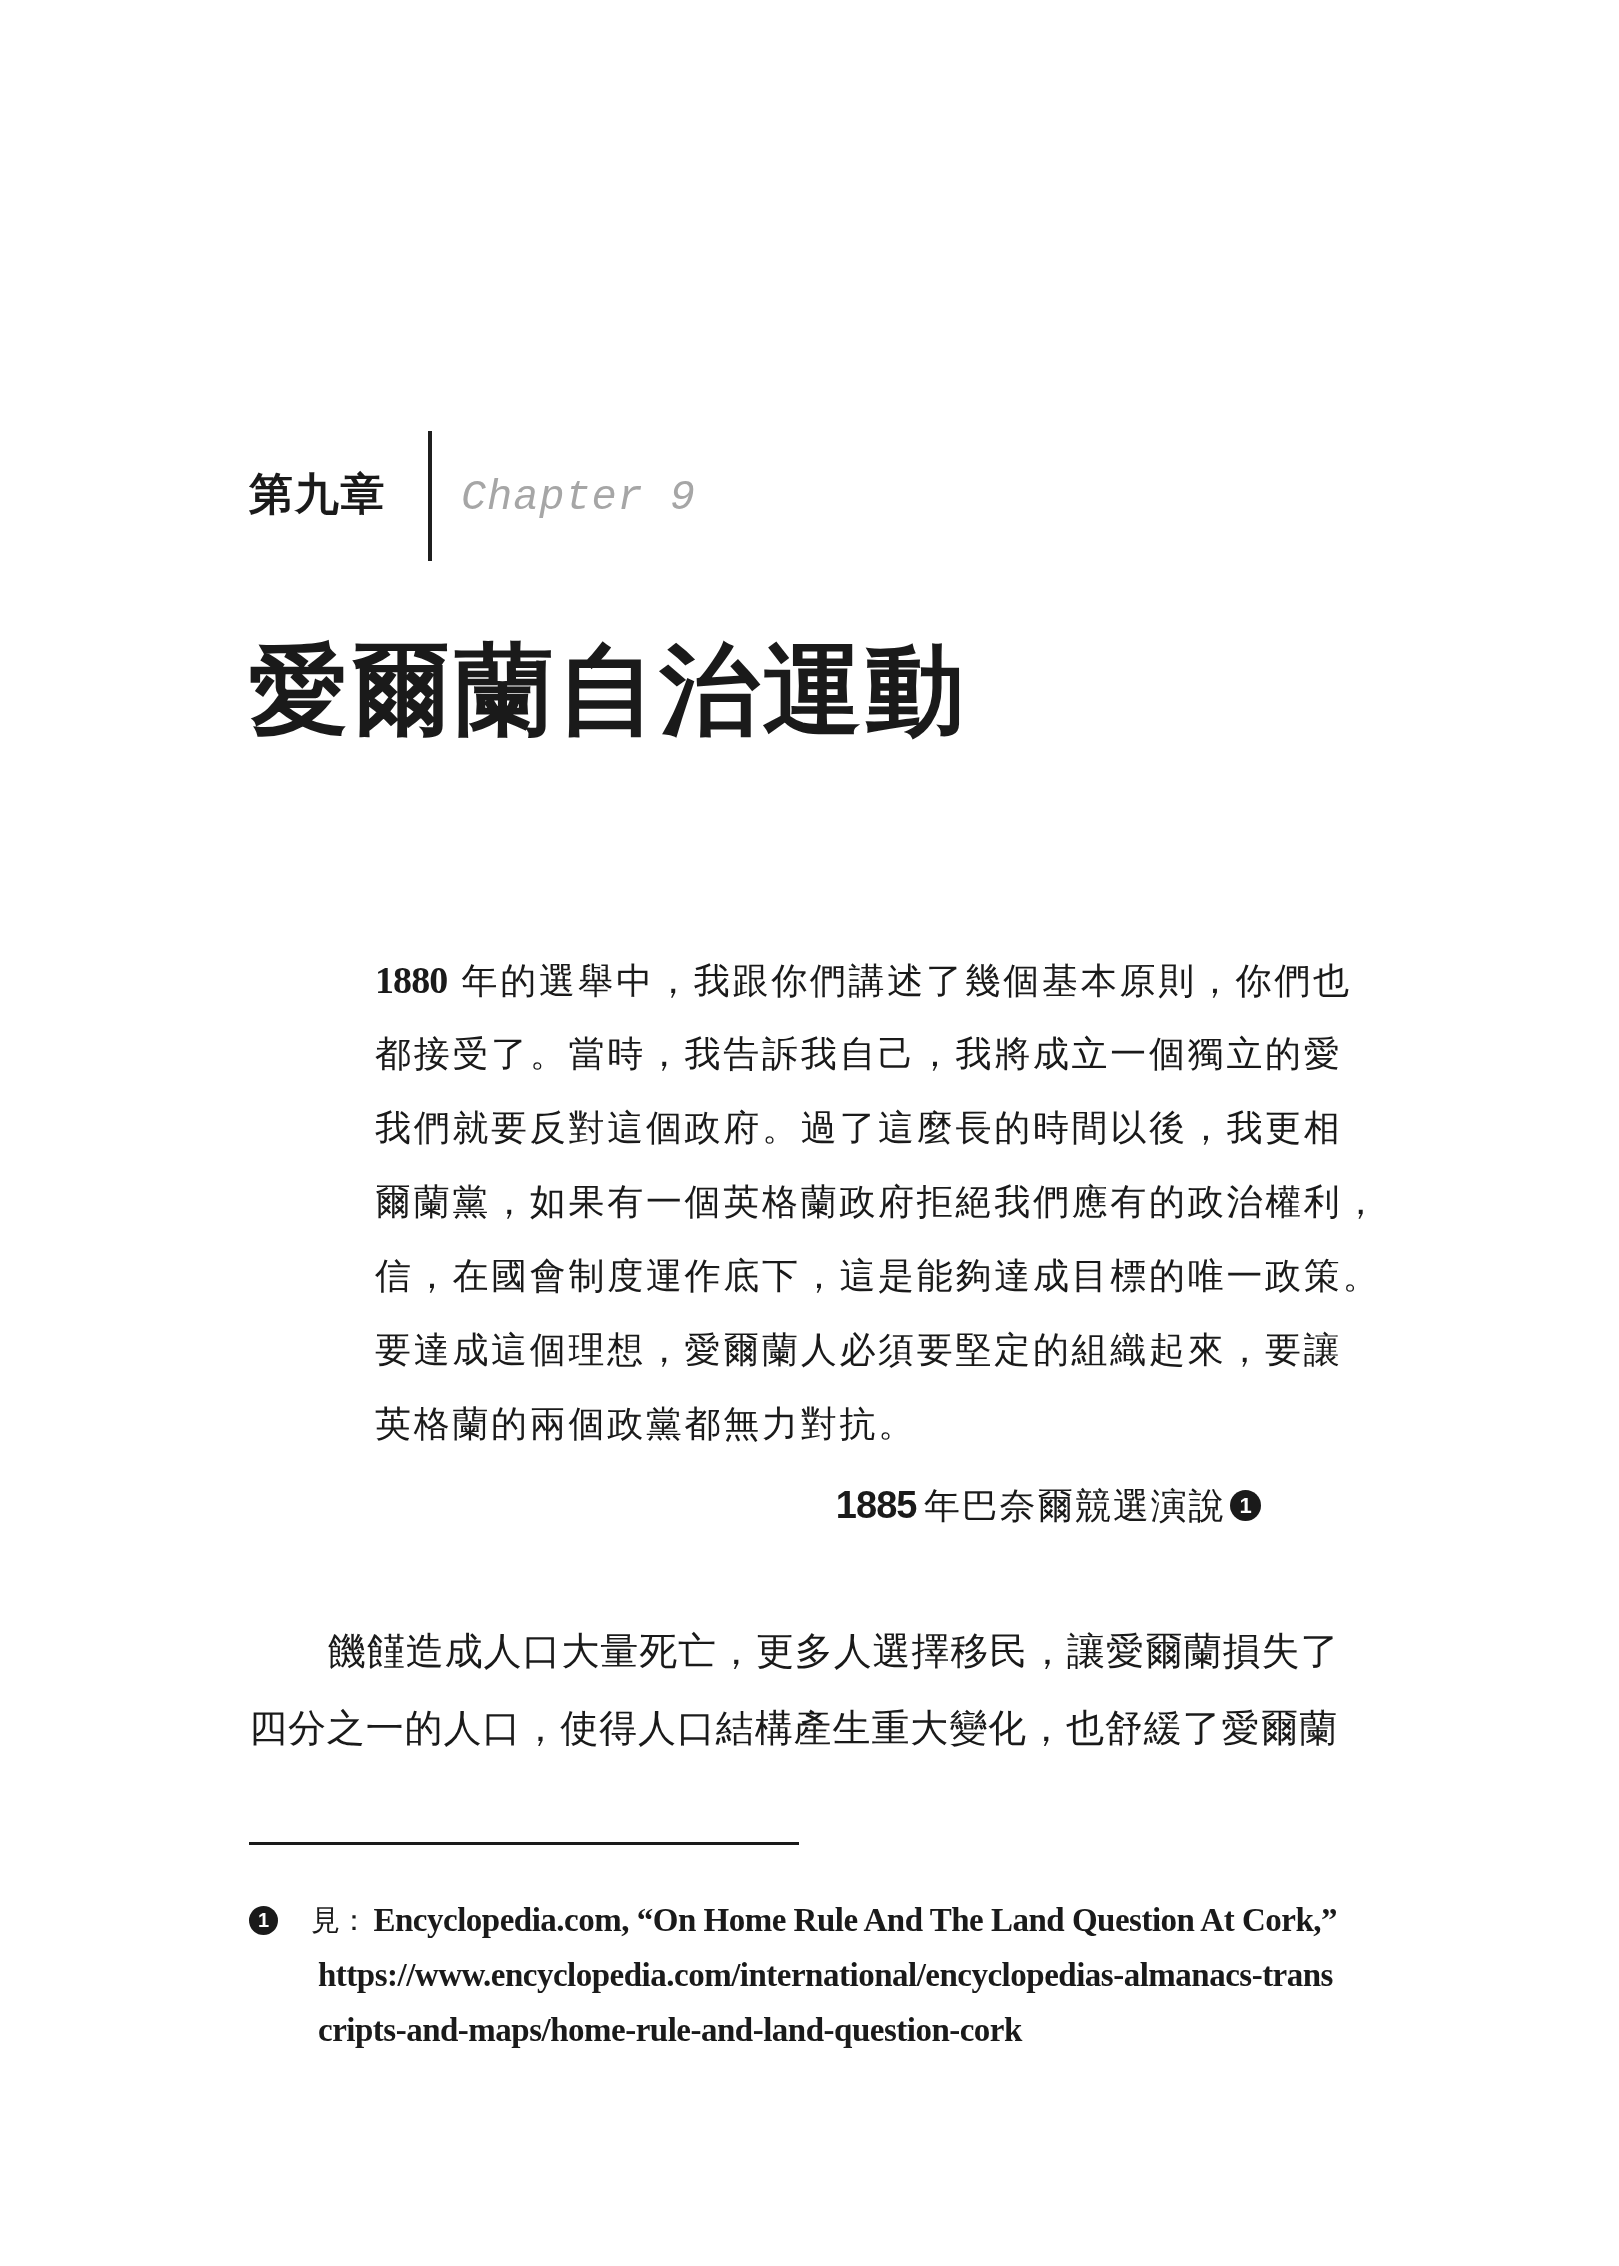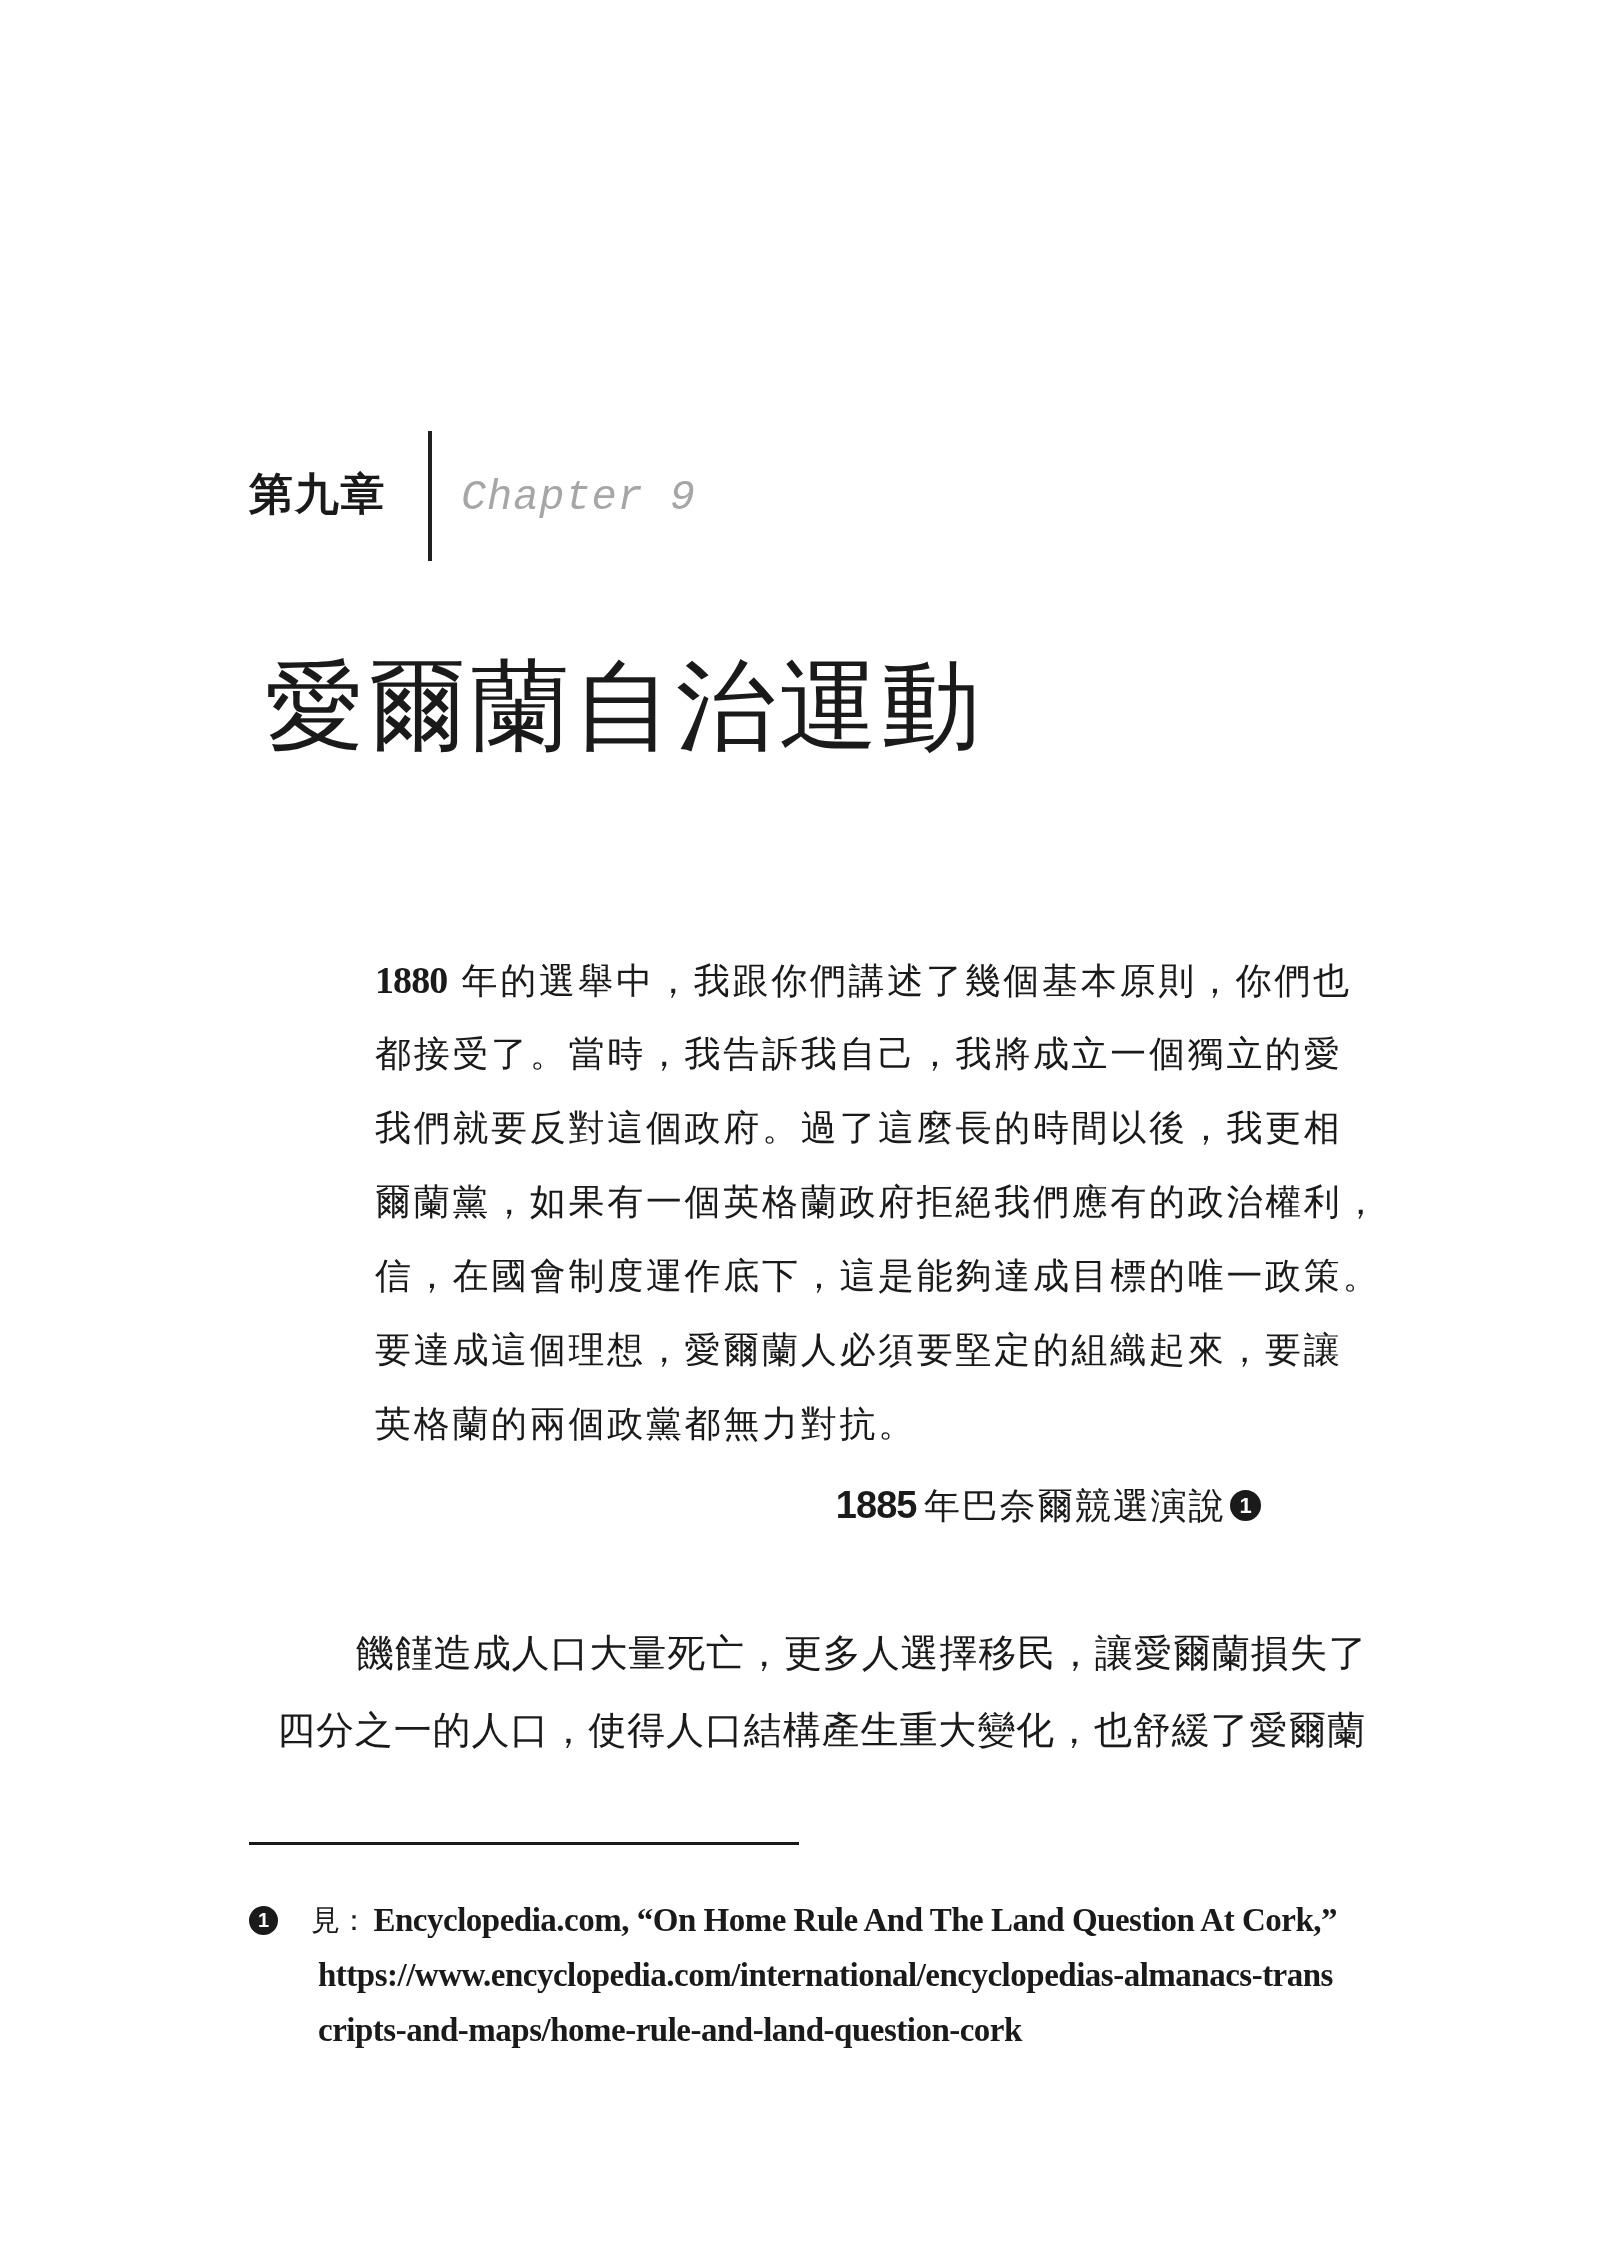--- a/index.html
+++ b/index.html
@@ -123,28 +123,27 @@
       letter-spacing: 0;
     }
     
     .body-text {
       position: absolute;
       left: 249px;
       top: 1615px;
       width: 1151px;
     }
     .body-line {
-      font-family: Liberation Serif, serif;
+      font-family: Liberation Mono, monospace;
       font-size: 38px;
       line-height: 77px;
       height: 77px;
       letter-spacing: 0.9px;
       white-space: nowrap;
       color: #1a1a1a;
-      margin-left: 28px;
     }
     .body-line.indent {
       padding-left: 79px;
     }
     
     .footnote-rule {
       position: absolute;
       left: 249px;
       top: 1842px;
       width: 550px;
@@ -189,21 +188,21 @@
     }
   </style>
 </head>
 <body>
 
 <div class="page">
 
   <div class="chapter-label">第九章</div>
   <div class="chapter-divider"></div>
   <div class="chapter-en">Chapter 9</div>
-  <h1 class="chapter-title" style="margin:16px;font-weight:normal;">愛爾蘭自治運動</h1>
+  <h1 class="chapter-title" style="margin:0;font-weight:bold;">愛爾蘭自治運動</h1>
 
   <div class="epigraph">
     <div class="epigraph-line"><span class="num">1880</span><span> 年的選舉中，我跟你們講述了幾個基本原則，你們也</span></div>
     <div class="epigraph-line"><span>都接受了。當時，我告訴我自己，我將成立一個獨立的愛</span></div>
     <div class="epigraph-line"><span>我們就要反對這個政府。過了這麼長的時間以後，我更相</span></div>
     <div class="epigraph-line"><span>爾蘭黨，如果有一個英格蘭政府拒絕我們應有的政治權利，</span></div>
     <div class="epigraph-line"><span>信，在國會制度運作底下，這是能夠達成目標的唯一政策。</span></div>
     <div class="epigraph-line"><span>要達成這個理想，愛爾蘭人必須要堅定的組織起來，要讓</span></div>
     <div class="epigraph-line"><span>英格蘭的兩個政黨都無力對抗。</span></div>
   </div>

